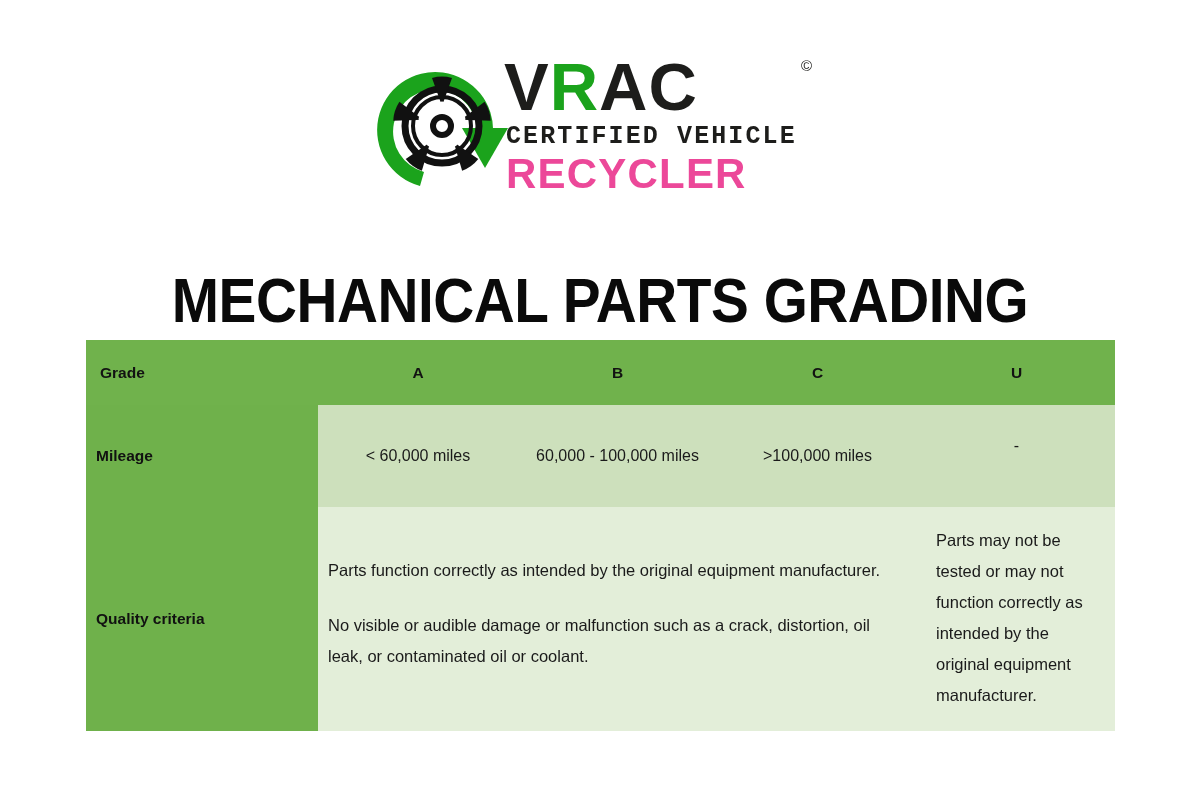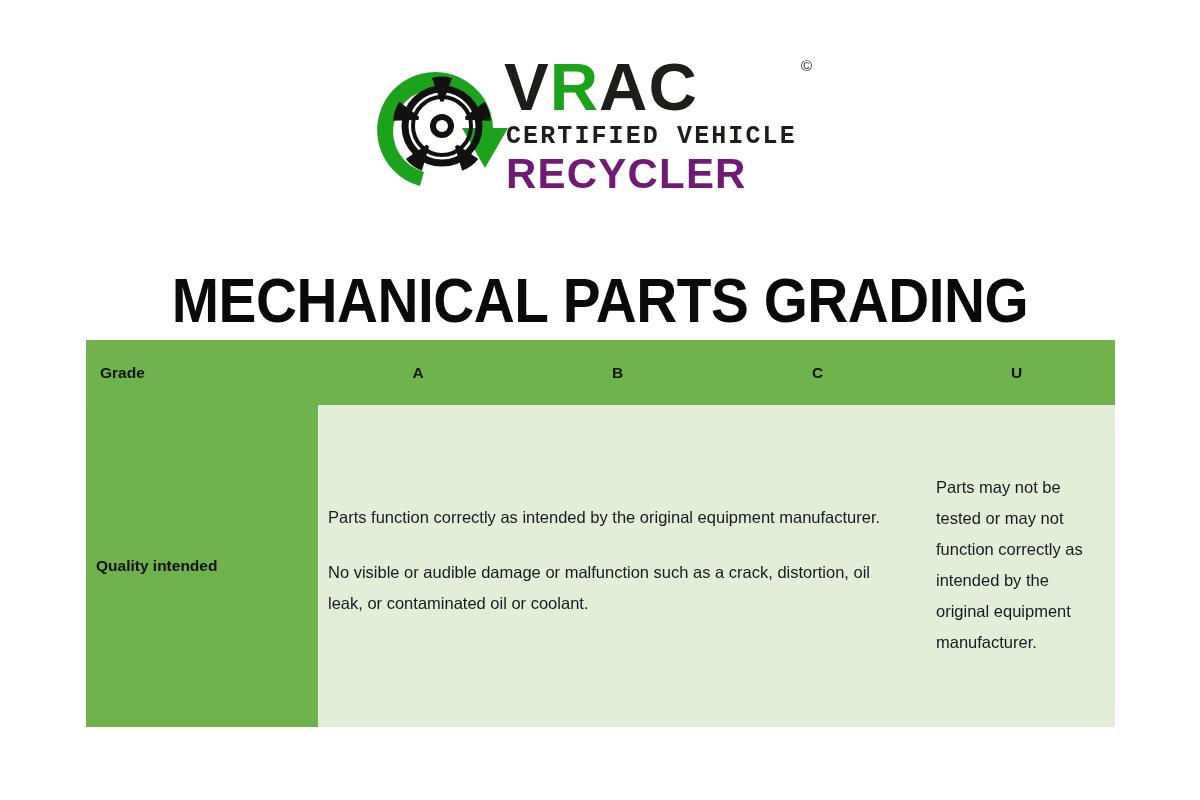--- a/index.html
+++ b/index.html
@@ -74,21 +74,21 @@
     line-height: 26px;
   }
   .logo-recycler {
     position: absolute;
     left: 2px;
     top: 100px;
     font-family: "Liberation Sans", sans-serif;
     font-weight: bold;
     font-size: 42px;
     letter-spacing: 1.2px;
-    color: #701a75;
+    color: #ec4899;
     white-space: nowrap;
     line-height: 44px;
   }
 
   
   .page-title {
     position: absolute;
     left: 0;
     top: 222px;
     width: 1200px;
@@ -231,21 +231,28 @@
     <tr>
       <th class="hdr-cell label" style="width:232px;">Grade</th>
       <th class="hdr-cell" style="width:200px;">A</th>
       <th class="hdr-cell" style="width:199px;">B</th>
       <th class="hdr-cell" style="width:201px;">C</th>
       <th class="hdr-cell last" style="width:197px;">U</th>
     </tr>
   </thead>
   <tbody>
     <tr>
-      <td class="row-label">Quality intended</td>
+      <td class="row-label">Mileage</td>
+      <td class="mile-cell">&lt; 60,000 miles</td>
+      <td class="mile-cell">60,000 - 100,000 miles</td>
+      <td class="mile-cell">&gt;100,000 miles</td>
+      <td class="mile-cell last dash">-</td>
+    </tr>
+    <tr>
+      <td class="row-label">Quality criteria</td>
       <td class="crit-cell" colspan="3">
         <p>Parts function correctly as intended by the original equipment manufacturer.</p>
         <p>No visible or audible damage or malfunction such as a crack, distortion, oil leak, or contaminated oil or coolant.</p>
       </td>
       <td class="crit-cell last">
         <p>Parts may not be tested or may not function correctly as intended by the original equipment manufacturer.</p>
       </td>
     </tr>
   </tbody>
 </table>

